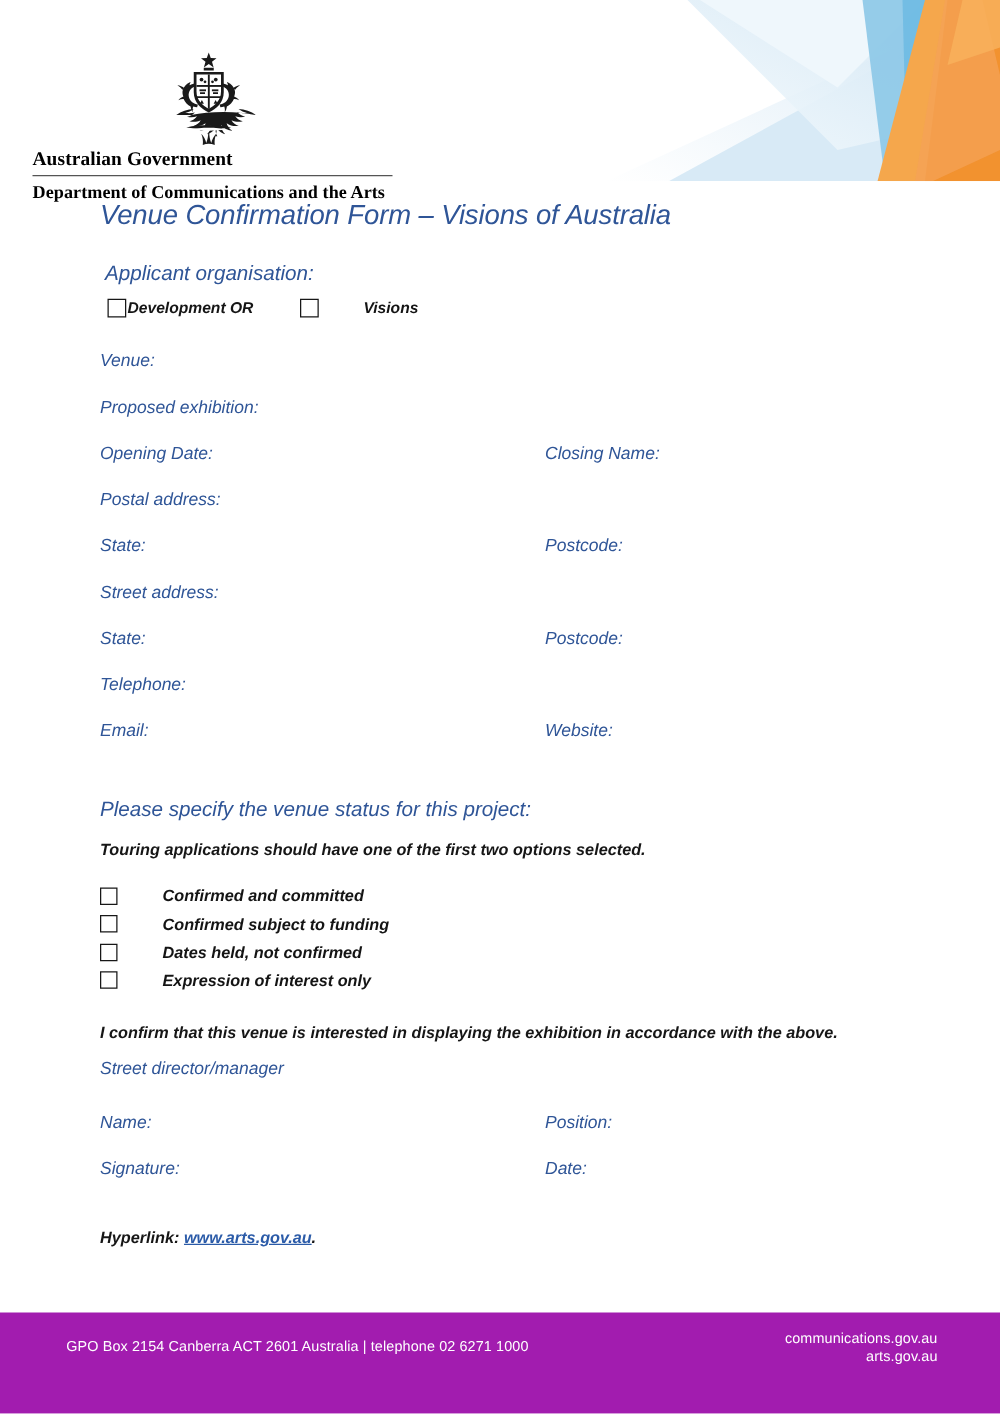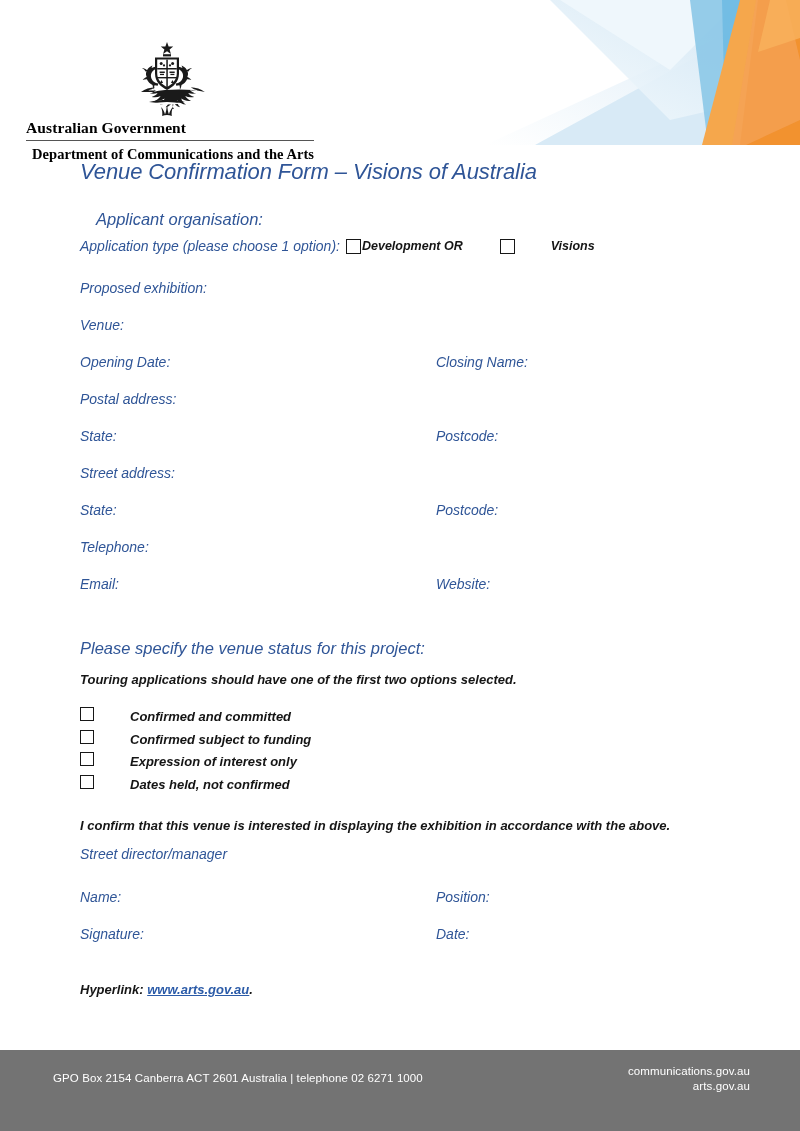--- a/index.html
+++ b/index.html
@@ -70,21 +70,20 @@
     border-bottom: 1px solid #555555;
     margin: 2px 0 3px 0;
     width: 288px;
   }
   .logo-line2 {
     font-size: 14.5px;
     font-weight: bold;
     letter-spacing: 0.05px;
     line-height: 20px;
     white-space: nowrap;
-    text-align: right;
   }
 
   
   .content {
     position: absolute;
     left: 80px;
     top: 158px;
     width: 648px;
     font-style: italic;
   }
@@ -105,21 +104,21 @@
     line-height: 19px;
     margin: 0 0 26px 0;
     width: 646px;
   }
 
   .section-heading {
     color: #2F5597;
     font-size: 16.5px;
     font-weight: normal;
     line-height: 22px;
-    margin: 0 0 6px 16px;
+    margin: 0 0 6px 4px;
   }
 
   .app-type-row {
     display: flex;
     align-items: center;
     margin: 0 0 22px 0;
     height: 20px;
   }
   .app-type-label {
     color: #2F5597;
@@ -177,21 +176,21 @@
   .status-note {
     color: #161616;
     font-size: 13px;
     font-weight: bold;
     line-height: 19px;
     margin: 0 0 18px 0;
   }
   .status-list { margin: 0; padding: 0; }
   .status-item {
     display: flex;
-    align-items: flex-start;
+    align-items: center;
     height: 19px;
     margin-bottom: 3.5px;
   }
   .status-item .cb {
     width: 14px;
     height: 14px;
     flex: 0 0 14px;
   }
   .status-text {
     margin-left: 36px;
@@ -229,21 +228,21 @@
     font-weight: bold;
   }
 
   
   .footer {
     position: absolute;
     left: 0;
     bottom: 0;
     width: 800px;
     height: 81px;
-    background: #737373;
+    background: #a21caf;
   }
   .footer-left {
     position: absolute;
     left: 53px;
     top: 20px;
     color: #ffffff;
     font-size: 11.5px;
     line-height: 16px;
     letter-spacing: 0.1px;
     white-space: nowrap;
@@ -344,34 +343,33 @@
   </div>
 
   <div class="content">
 
     <h1 class="doc-title">Venue Confirmation Form – Visions of Australia</h1>
 
 
     <h2 class="section-heading">Applicant organisation:</h2>
 
     <div class="app-type-row">
-      <span class="app-type-label">Application type (please choose 1 option):</span>
       <span class="cb"></span>
       <span class="opt-label opt-dev">Development OR</span>
       <span class="gap-before-touring"></span>
       <span class="cb"></span>
       <span class="opt-label opt-touring">Visions</span>
     </div>
 
     <div class="field-row">
+      <span class="field-label col-left">Venue:</span>
+    </div>
+
+    <div class="field-row">
       <span class="field-label col-left">Proposed exhibition:</span>
-    </div>
-
-    <div class="field-row">
-      <span class="field-label col-left">Venue:</span>
     </div>
 
     <div class="field-row">
       <span class="field-label col-left">Opening Date:</span>
       <span class="field-label col-right">Closing Name:</span>
     </div>
 
     <div class="field-row">
       <span class="field-label col-left">Postal address:</span>
     </div>
@@ -408,25 +406,25 @@
       <div class="status-item">
         <span class="cb"></span>
         <span class="status-text">Confirmed and committed</span>
       </div>
       <div class="status-item">
         <span class="cb"></span>
         <span class="status-text">Confirmed subject to funding</span>
       </div>
       <div class="status-item">
         <span class="cb"></span>
-        <span class="status-text">Expression of interest only</span>
+        <span class="status-text">Dates held, not confirmed</span>
       </div>
       <div class="status-item">
         <span class="cb"></span>
-        <span class="status-text">Dates held, not confirmed</span>
+        <span class="status-text">Expression of interest only</span>
       </div>
     </div>
 
     <p class="confirm-line">I confirm that this venue is interested in displaying the exhibition in accordance with the above.</p>
     <p class="vdm-line">Street director/manager</p>
 
     <div class="field-row">
       <span class="field-label col-left">Name:</span>
       <span class="field-label col-right">Position:</span>
     </div>

